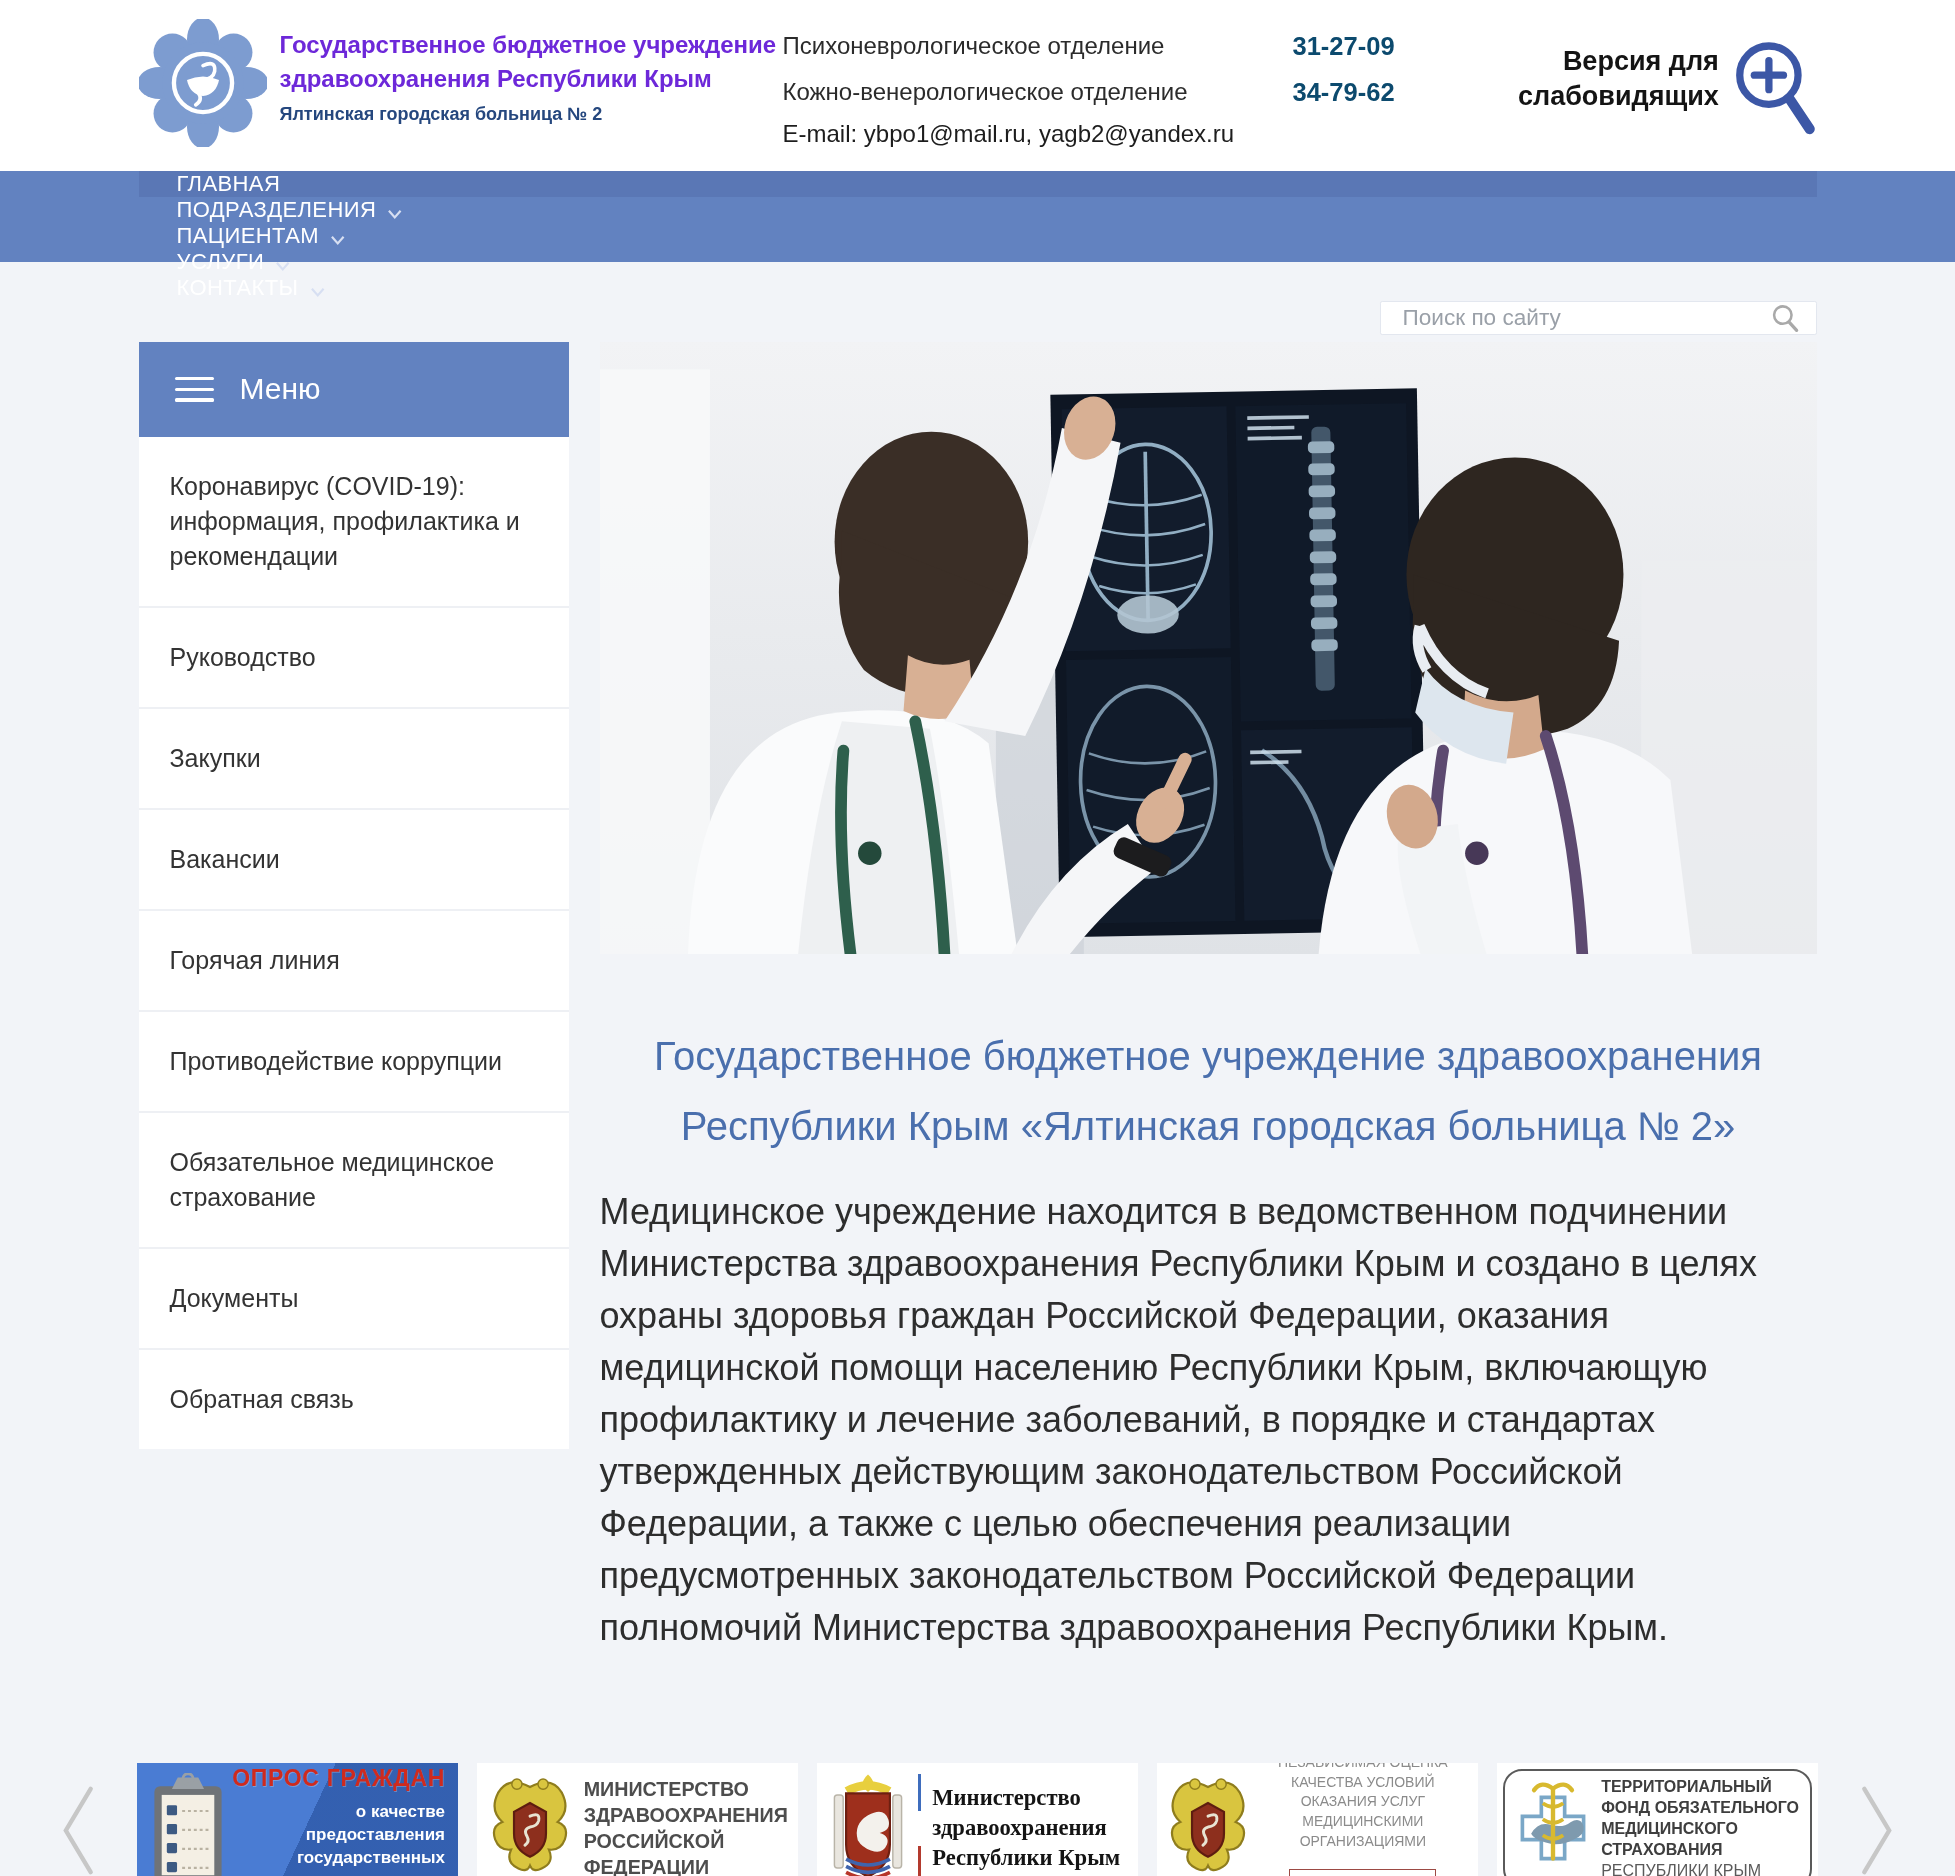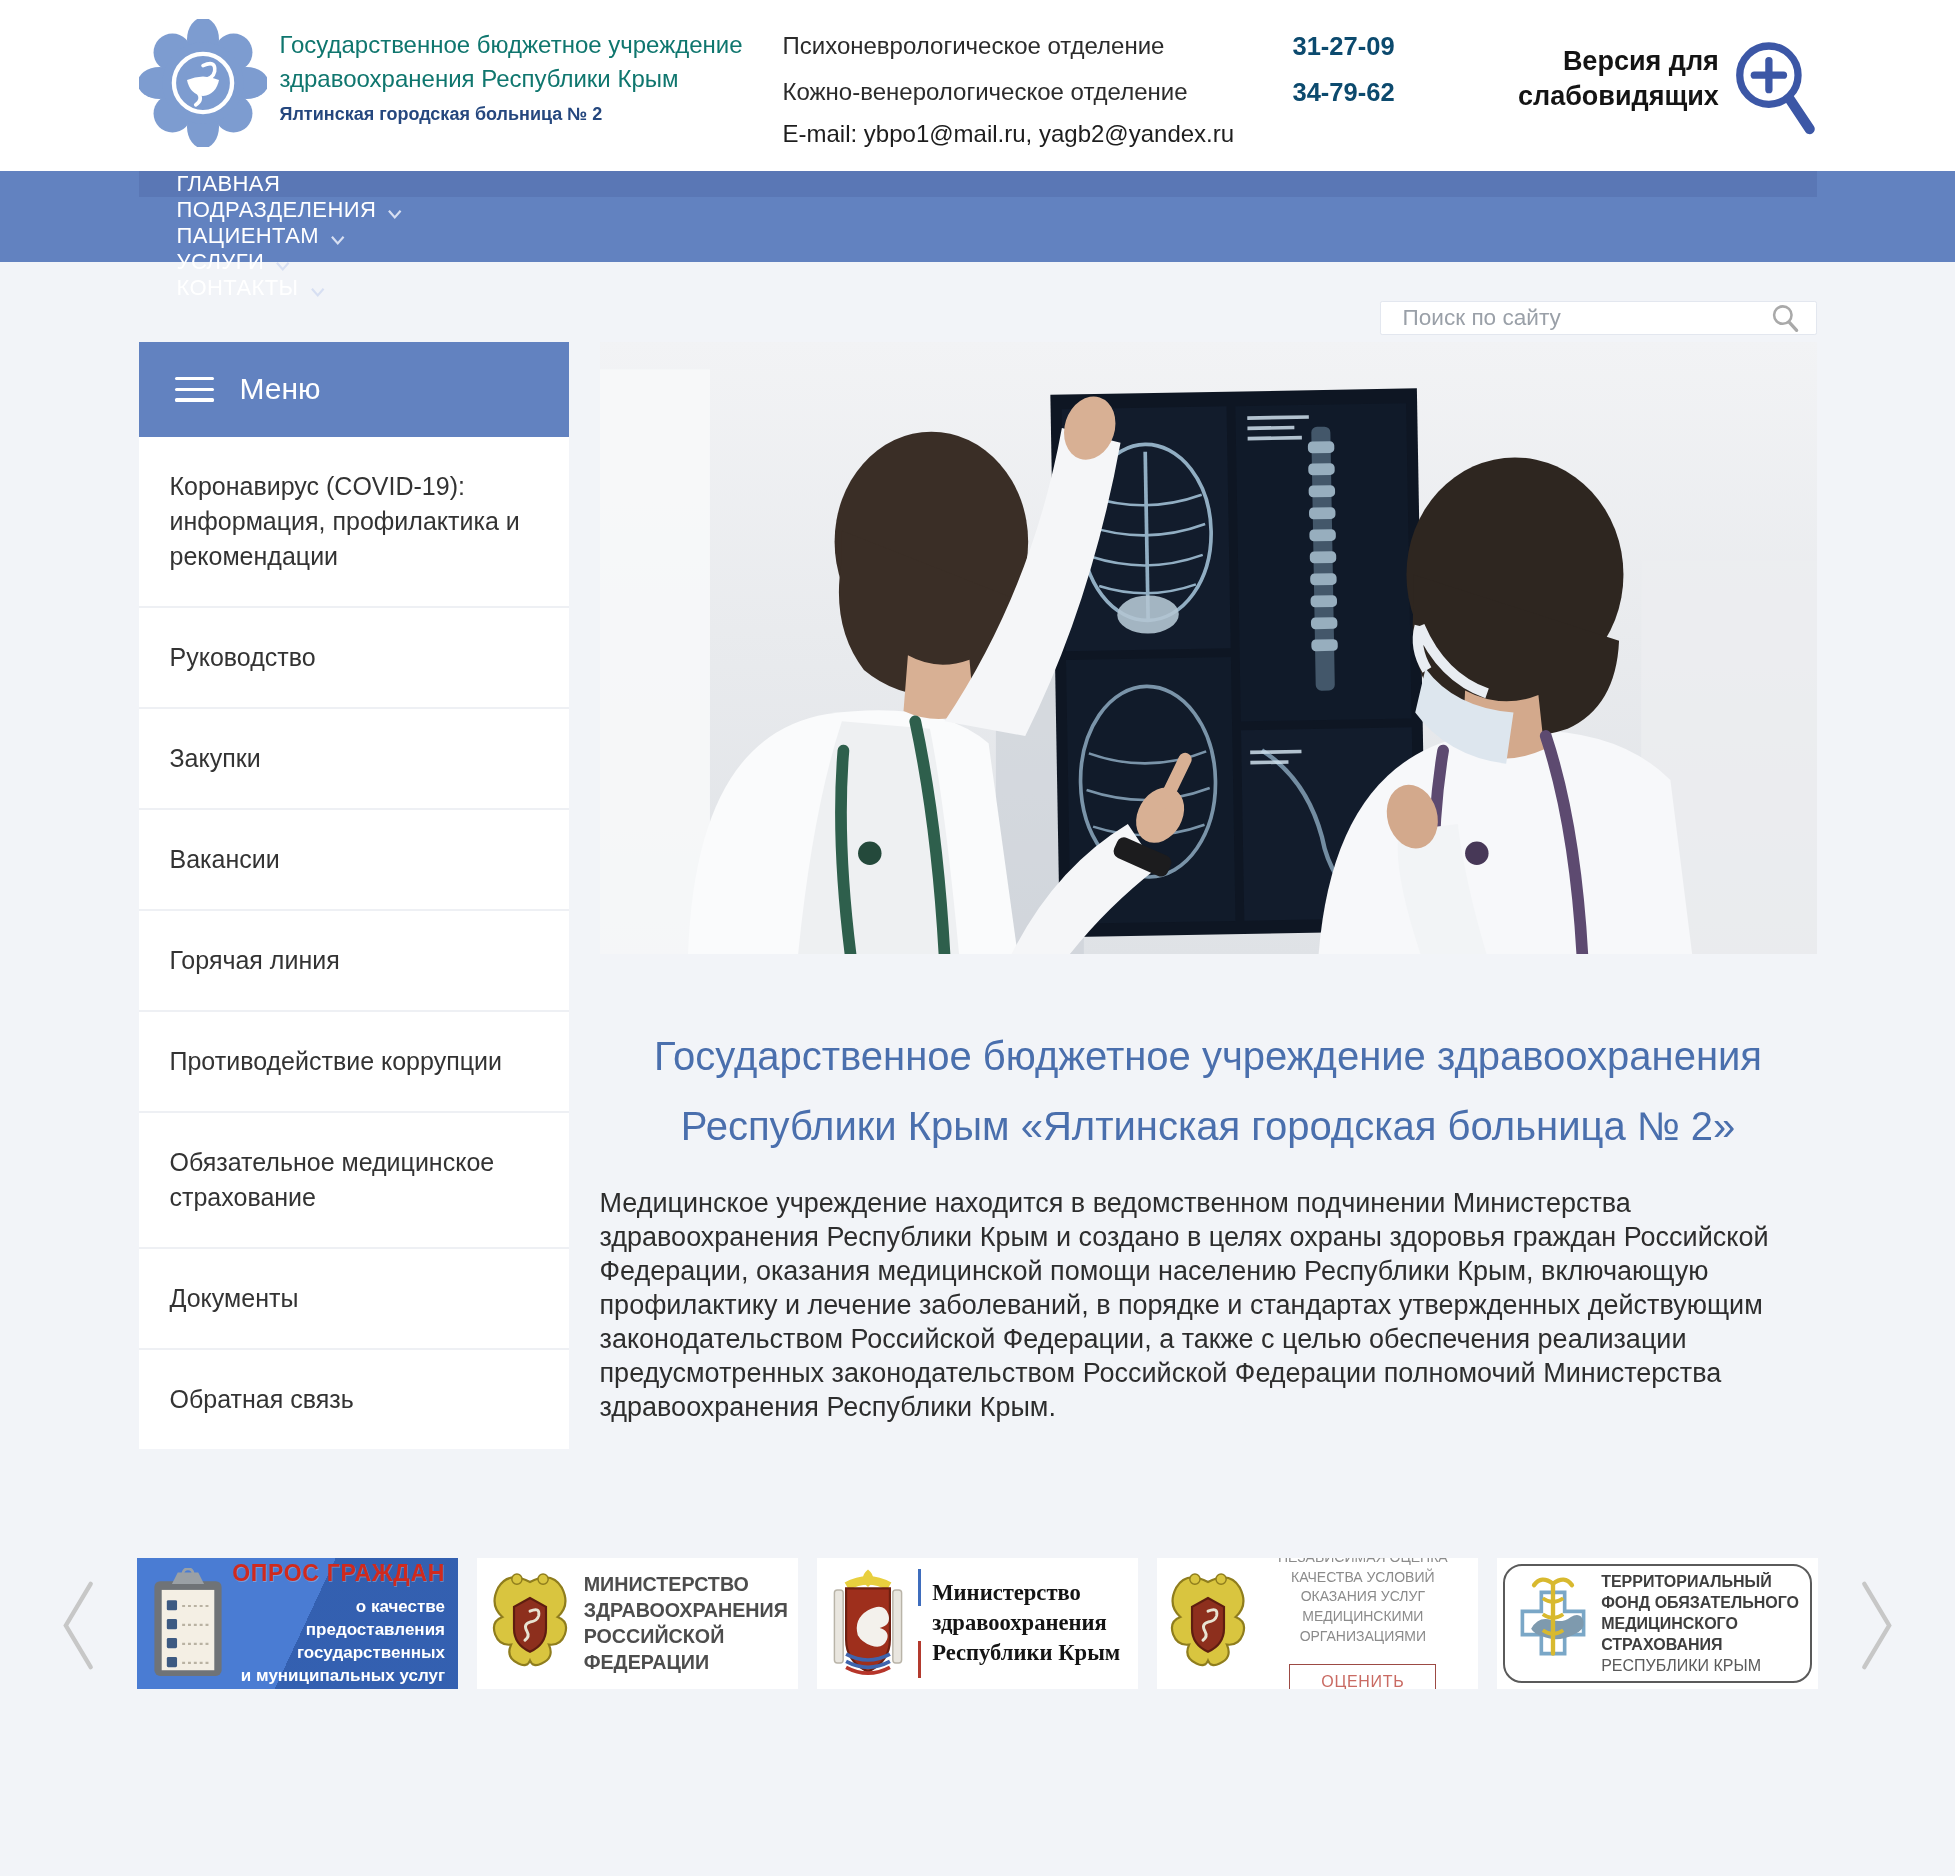--- a/index.html
+++ b/index.html
@@ -9,21 +9,21 @@
     font-family: "Liberation Sans", sans-serif;
     color:#2f2f2f;
   }
   .shell { width: 1678px; margin: 0 auto; }
 
   
   .top-header { background:#ffffff; padding: 19px 0 17.5px; }
   .top-header .shell { display:flex; align-items:flex-start; }
   .logo-wrap { width:128px; flex:none; }
   .org-block { flex:none; width:503px; padding-top:8.7px; margin-left:13px; }
-  .org-line { font-size:24px; line-height:34px; color:#0f766e; }
+  .org-line { font-size:24px; line-height:34px; color:#6d28d9;font-weight:bold; }
   .org-name { font-size:18px; line-height:36px; font-weight:bold; color:#25477e; }
   .contacts-block { flex:none; width:510px; padding-top:4.4px; }
   .dept-line { font-size:24px; line-height:46px; color:#2b2b2b; }
   .email-line { font-size:24px; line-height:38px; color:#1d1d1d; }
   .phones-block { flex:none; width:128px; padding-top:4.4px; text-align:left; }
   .phone { font-size:25.5px; line-height:46px; font-weight:bold; color:#0c4a6e; }
   .access-block { flex:1; display:flex; justify-content:flex-end; align-items:flex-start; gap:11.7px; padding-top:25px; }
   .access-label { font-size:27px; line-height:35px; font-weight:bold; color:#141414; text-align:right; cursor:pointer; }
   .access-icon { width:86px; height:104px; flex:none; margin-top:-7.3px; }
 
@@ -53,21 +53,21 @@
   .side-item { background:#ffffff; border-bottom:2.2px solid #eef0f4; padding:32px 31px;
                font-size:25px; line-height:35px; color:#333333; cursor:pointer; }
   .side-item:last-child { border-bottom:none; }
 
   .main-col { flex:1; min-width:0; }
   .photo-frame { width:100%; height:612px; overflow:hidden; background:#e9ebee; }
   .photo-frame svg { display:block; width:100%; height:100%; }
 
   .main-heading { margin:67px 44px 0; text-align:center; color:#4a6fad; font-weight:normal;
                   font-size:40px; line-height:70px; }
-  .main-paragraph { margin-top:25px; font-size:27px; line-height:34px; color:#2d2d2d; }
+  .main-paragraph { margin-top:25px; font-size:36px; line-height:52px; color:#2d2d2d; }
 
   
   .carousel { position:relative; margin-top:109px; padding:0 124px 66px; }
   .banners { display:flex; gap:19px; justify-content:center; }
   .banner { width:321px; height:131px; flex:none; background:#ffffff; overflow:hidden; cursor:pointer; }
   .car-arrow { position:absolute; top:20.4px; width:44px; height:95px; cursor:pointer; }
   .car-arrow.prev { left:57px; }
   .car-arrow.next { right:57px; }
 
   

